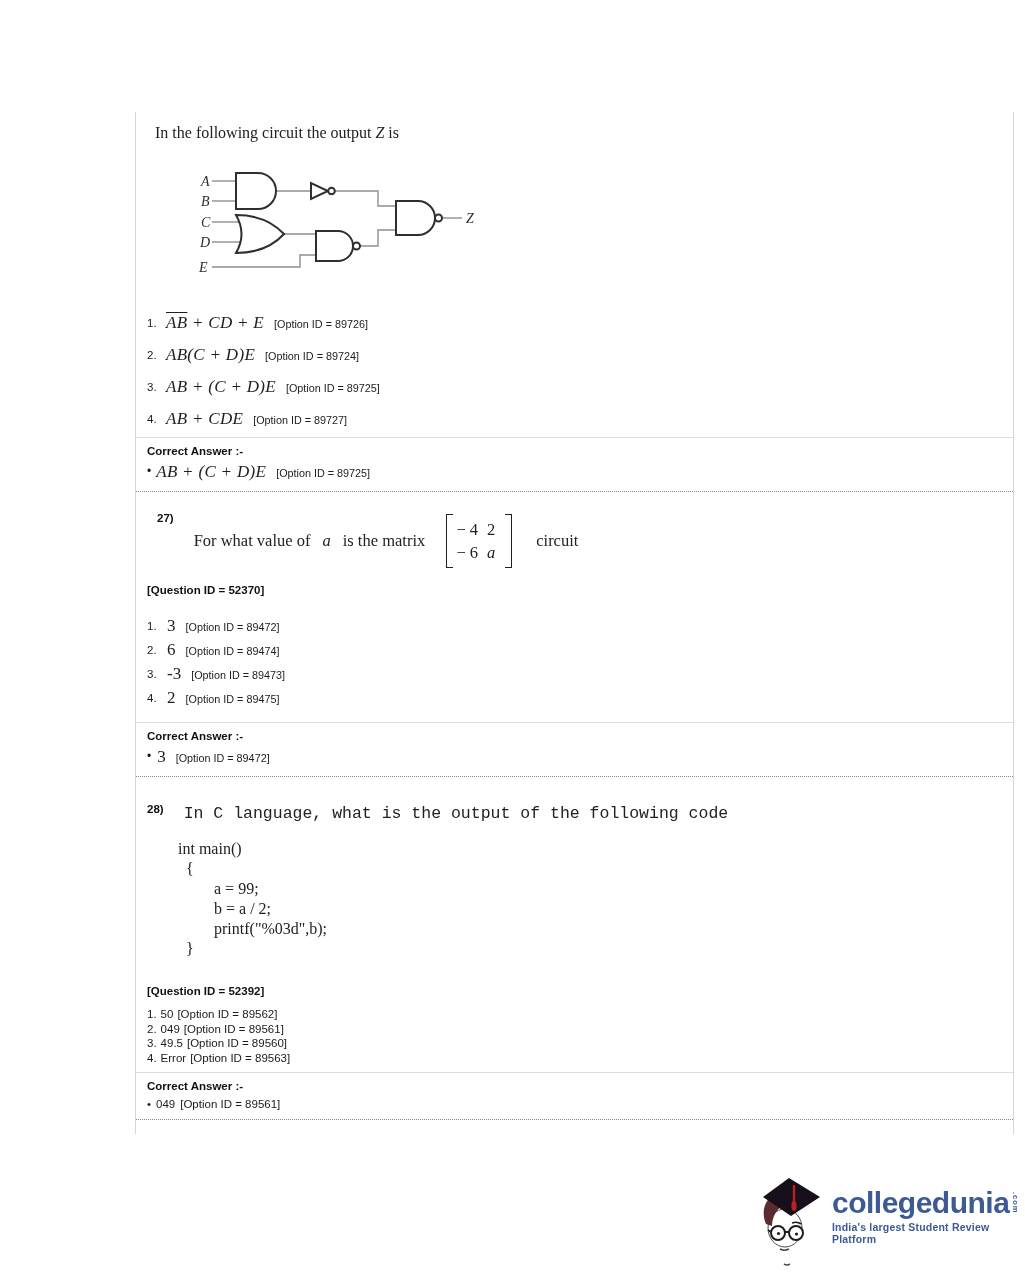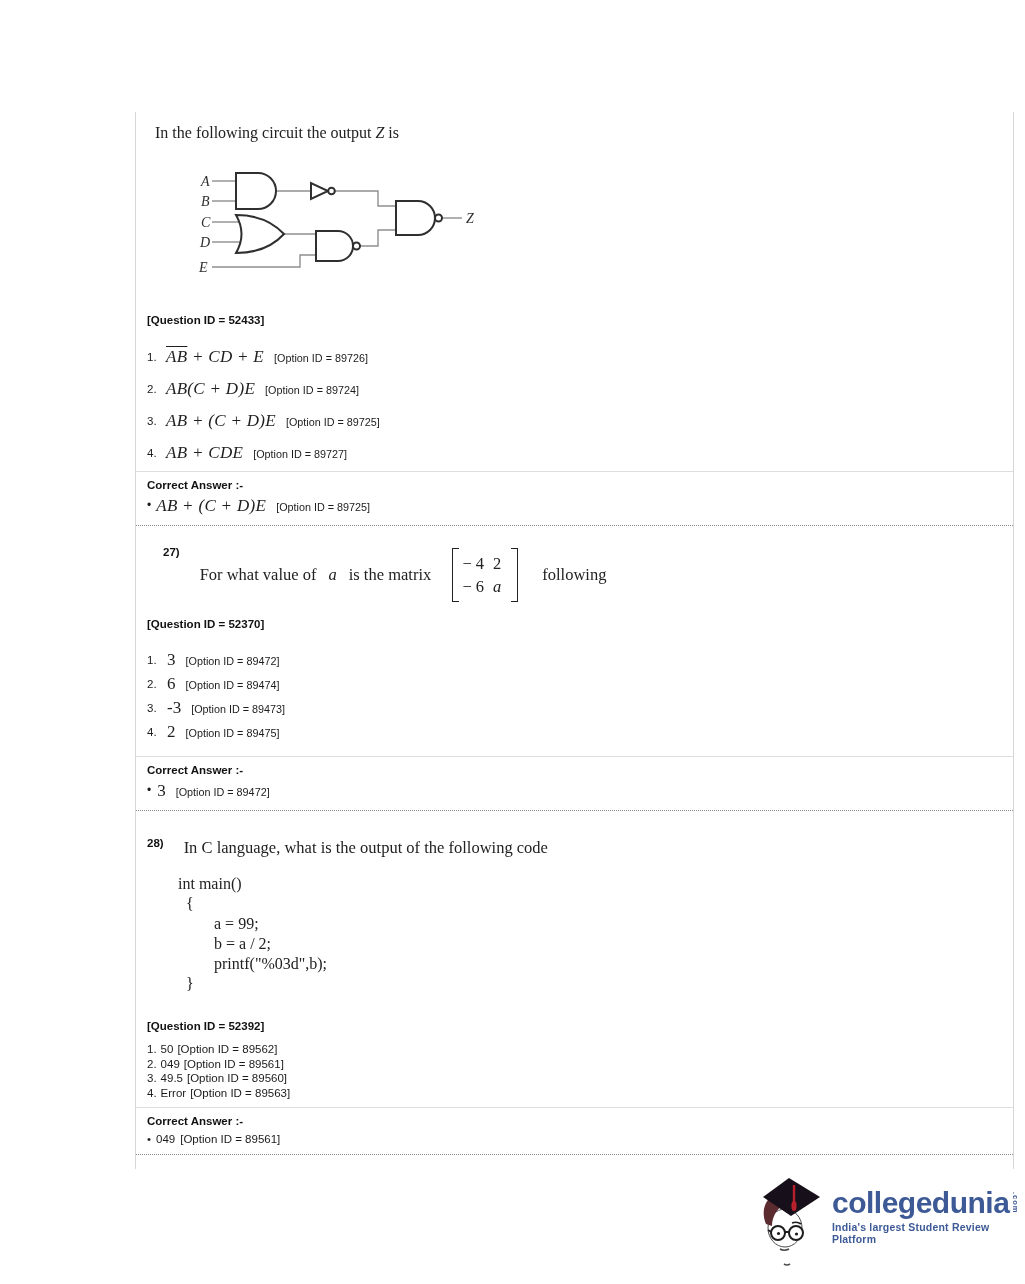--- a/index.html
+++ b/index.html
@@ -22,34 +22,34 @@
   .math{font-family:"Liberation Serif",serif;font-style:italic;font-size:17px;margin-left:5px;letter-spacing:.3px;color:#1e1e1e;}
   .ovl{text-decoration:overline;margin-top:40px;}
   .oid{font-size:10.8px;margin-left:10px;padding-bottom:3px;color:#1c1c1c;}
   .ansblock{border-top:1px solid #dedede;margin-top:8px;padding:7px 0 9px 11px;}
   .anslabel{font-weight:bold;font-size:11.5px;color:#111;}
   .ansrow{display:flex;align-items:flex-end;margin-top:5px;}
   .bullet{font-size:12px;padding-bottom:4px;}
   .dotted{border-bottom:1px dotted #8a8a8a;height:0;}
   .sec2{margin-top:20px;}
   .qnum{font-weight:bold;font-size:11.5px;color:#111;}
-  .q27row{display:flex;margin-left:27px;align-items:flex-start;}
+  .q27row{display:flex;margin-left:21px;align-items:flex-start;}
   .q27text{display:flex;align-items:center;font-family:"Liberation Serif",serif;font-size:16.5px;margin-left:20px;margin-top:2px;color:#222;gap:12px;}
   .q27text .var{font-style:italic;}
   .matrix{display:inline-flex;flex-direction:column;justify-content:center;padding:4px 9px;margin:0 4px 0 9px;position:relative;}
   .matrix::before{content:"";position:absolute;left:0;top:0;bottom:0;width:6px;border:1.6px solid #222;border-right:none;}
   .matrix::after{content:"";position:absolute;right:0;top:0;bottom:0;width:6px;border:1.6px solid #222;border-left:none;}
   .mrow{display:flex;}
   .mcell{min-width:24px;text-align:center;font-size:16.5px;line-height:23px;}
   .mcell.it{font-style:italic;}
   .mx-suffix{margin-left:8px;}
   .valopt{font-family:"Liberation Serif",serif;font-size:17px;margin-left:6px;color:#1e1e1e;}
   .opt-row.short{min-height:22px;margin-bottom:2px;}
   .q28head{display:flex;margin-left:11px;margin-top:26px;align-items:flex-start;}
-  .q28title{font-family:Liberation Serif, serif;font-size:16.5px;margin-left:20px;margin-top:1px;color:#222;}
+  .q28title{font-family:Liberation Mono, monospace;font-size:16.5px;margin-left:20px;margin-top:1px;color:#222;}
   .code{font-family:"Liberation Serif",serif;font-size:16px;margin:16px 0 0 42px;line-height:20px;color:#222;}
   .ci1{margin-left:8px;}
   .ci2{margin-left:36px;}
   .opts-plain{margin:12px 0 0 11px;font-size:11.5px;}
   .plain-row{display:flex;margin-bottom:3px;line-height:11.5px;}
   .plain-row span{margin-right:4px;}
   .ans-plain{display:flex;margin-top:6px;font-size:11.5px;}
   .ans-plain span{margin-right:5px;}
   
   .logo{position:absolute;left:752px;top:1172px;width:266px;height:104px;}
@@ -99,21 +99,20 @@
           <text x="7" y="18">A</text>
           <text x="7" y="38">B</text>
           <text x="7" y="59">C</text>
           <text x="6" y="79">D</text>
           <text x="5" y="104">E</text>
           <text x="272" y="55">Z</text>
         </g>
       </svg>
     </div>
 
-    <div class="qid">[Question ID = 52433]</div>
 
     <div class="opts">
       <div class="opt-row">
         <span class="opt-num">1.</span>
         <span class="math"><span class="ovl">AB</span><span> + CD + E</span></span>
         <span class="oid">[Option ID = 89726]</span>
       </div>
       <div class="opt-row">
         <span class="opt-num">2.</span>
         <span class="math">AB(C + D)E</span>
@@ -152,21 +151,21 @@
         <span class="matrix">
           <span class="mrow">
               <span class="mcell">− 4</span>
               <span class="mcell">2</span>
             </span>
           <span class="mrow">
               <span class="mcell">− 6</span>
               <span class="mcell it">a</span>
             </span>
         </span>
-        <span class="mx-suffix">following</span>
+        <span class="mx-suffix">circuit</span>
       </span>
     </div>
 
     <div class="qid" style="margin-top:16px;">[Question ID = 52370]</div>
 
     <div class="opts" style="margin-top:18px;">
       <div class="opt-row short">
         <span class="opt-num">1.</span>
         <span class="valopt">3</span>
         <span class="oid">[Option ID = 89472]</span>

